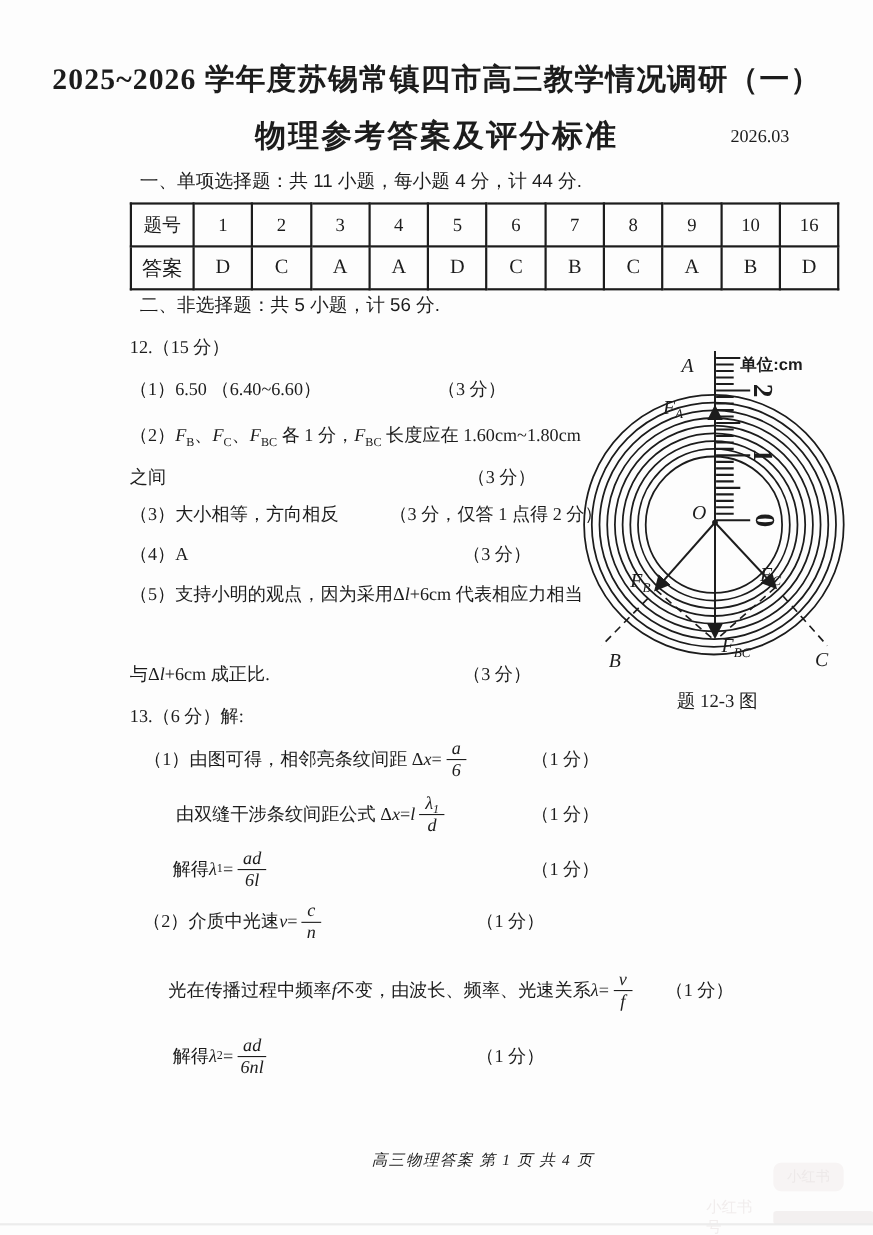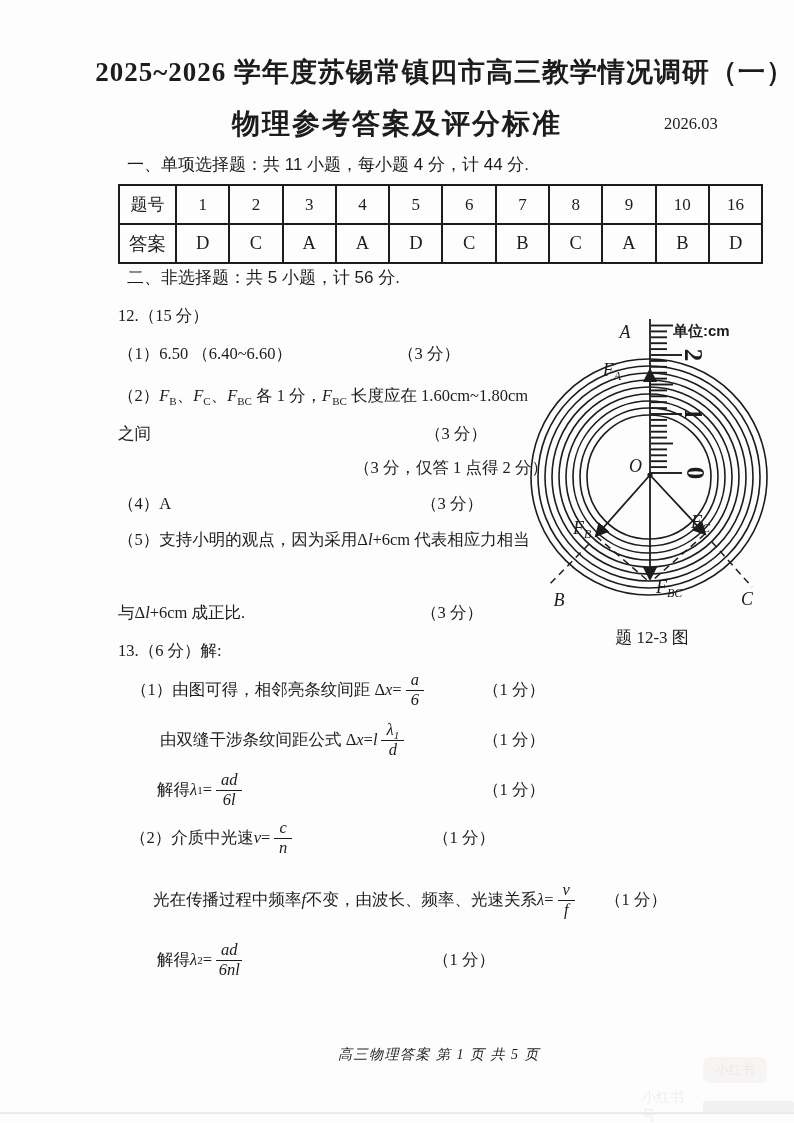--- a/index.html
+++ b/index.html
@@ -1,20 +1,20 @@
 <!DOCTYPE html>
 <html><head>
 <meta charset="utf-8">
 <style>
   html,body{margin:0;padding:0;background:#ffffff;}
   .page{position:relative;width:794px;height:1123px;background:#fdfdfd;color:#1c1c1c;
         font-family:"Liberation Serif","DejaVu Serif",serif;overflow:hidden;}
   .abs{position:absolute;}
   .sans{font-family:"Liberation Sans","DejaVu Sans",sans-serif;}
-  .title{left:0;right:0;top:54px;text-align:right;font-weight:bold;font-size:27px;letter-spacing:1px;}
+  .title{left:0;right:0;top:54px;text-align:center;font-weight:bold;font-size:27px;letter-spacing:1px;}
   .subtitle{left:0;right:0;top:105px;text-align:center;font-weight:bold;font-size:28px;letter-spacing:2px;}
   .date{left:664px;top:114px;font-size:16.5px;}
   .heading{font-weight:normal;font-size:17px;white-space:nowrap;}
   table.anskey{position:absolute;left:118px;top:184px;width:643px;border-collapse:collapse;table-layout:fixed;}
   table.anskey td{border:2px solid #1c1c1c;height:37px;text-align:center;vertical-align:middle;
         font-size:17px;padding:0;}
   table.anskey tr.ansrow td{font-size:18.5px;}
   .line{position:absolute;left:118px;width:440px;font-size:16.5px;white-space:nowrap;line-height:24px;}
   .line .score{position:absolute;top:0;}
   .it{font-style:italic;}
@@ -113,20 +113,21 @@
   <div class="line" style="top:384px;">
     <span>（2）</span><span class="it">F</span><sub>B</sub><span>、</span><span class="it">F</span><sub>C</sub><span>、</span><span class="it">F</span><sub>BC</sub><span> 各 1 分，</span><span class="it">F</span><sub>BC</sub><span> 长度应在 1.60cm~1.80cm</span>
   </div>
 
   <div class="line" style="top:422px;">
     <span>之间</span>
     <span class="score" style="left:307px;">（3 分）</span>
   </div>
 
   <div class="line" style="top:456px;">
+    <span>（3）大小相等，方向相反</span>
     <span class="score" style="left:236px;">（3 分，仅答 1 点得 2 分）</span>
   </div>
 
   <div class="line" style="top:492px;">
     <span>（4）A</span>
     <span class="score" style="left:303px;">（3 分）</span>
   </div>
 
   <div class="line" style="top:528px;">
     <span>（5）支持小明的观点，因为采用Δ</span><span class="it">l</span><span>+6cm 代表相应力相当</span>
@@ -275,21 +276,21 @@
     <text class="flbl" x="121" y="176" text-anchor="end">O</text>
     <text class="flbl" x="100" y="80" text-anchor="end"><tspan>F</tspan><tspan class="fsub" dy="4">A</tspan></text>
     <text class="flbl" x="52" y="238"><tspan>F</tspan><tspan class="fsub" dy="4">B</tspan></text>
     <text class="flbl" x="170" y="232"><tspan>F</tspan><tspan class="fsub" dy="4">C</tspan></text>
     <text class="flbl" x="135" y="297"><tspan>F</tspan><tspan class="fsub" dy="4">BC</tspan></text>
     <text class="flbl" x="38" y="310" text-anchor="middle">B</text>
     <text class="flbl" x="226" y="309" text-anchor="middle">C</text>
     <text class="fcap" x="131" y="347" text-anchor="middle">题 12-3 图</text>
   </svg>
 
-  <div class="abs footer">高三物理答案 第 1 页 共 5 页</div>
+  <div class="abs footer">高三物理答案 第 1 页 共 4 页</div>
 
   <div class="abs wm-badge">小红书</div>
   <div class="abs wm-line">
     <span>小红书号</span>
     <span class="wm-blur"></span>
   </div>
 
   <div class="abs scan-edge"></div>
 </div>
 

